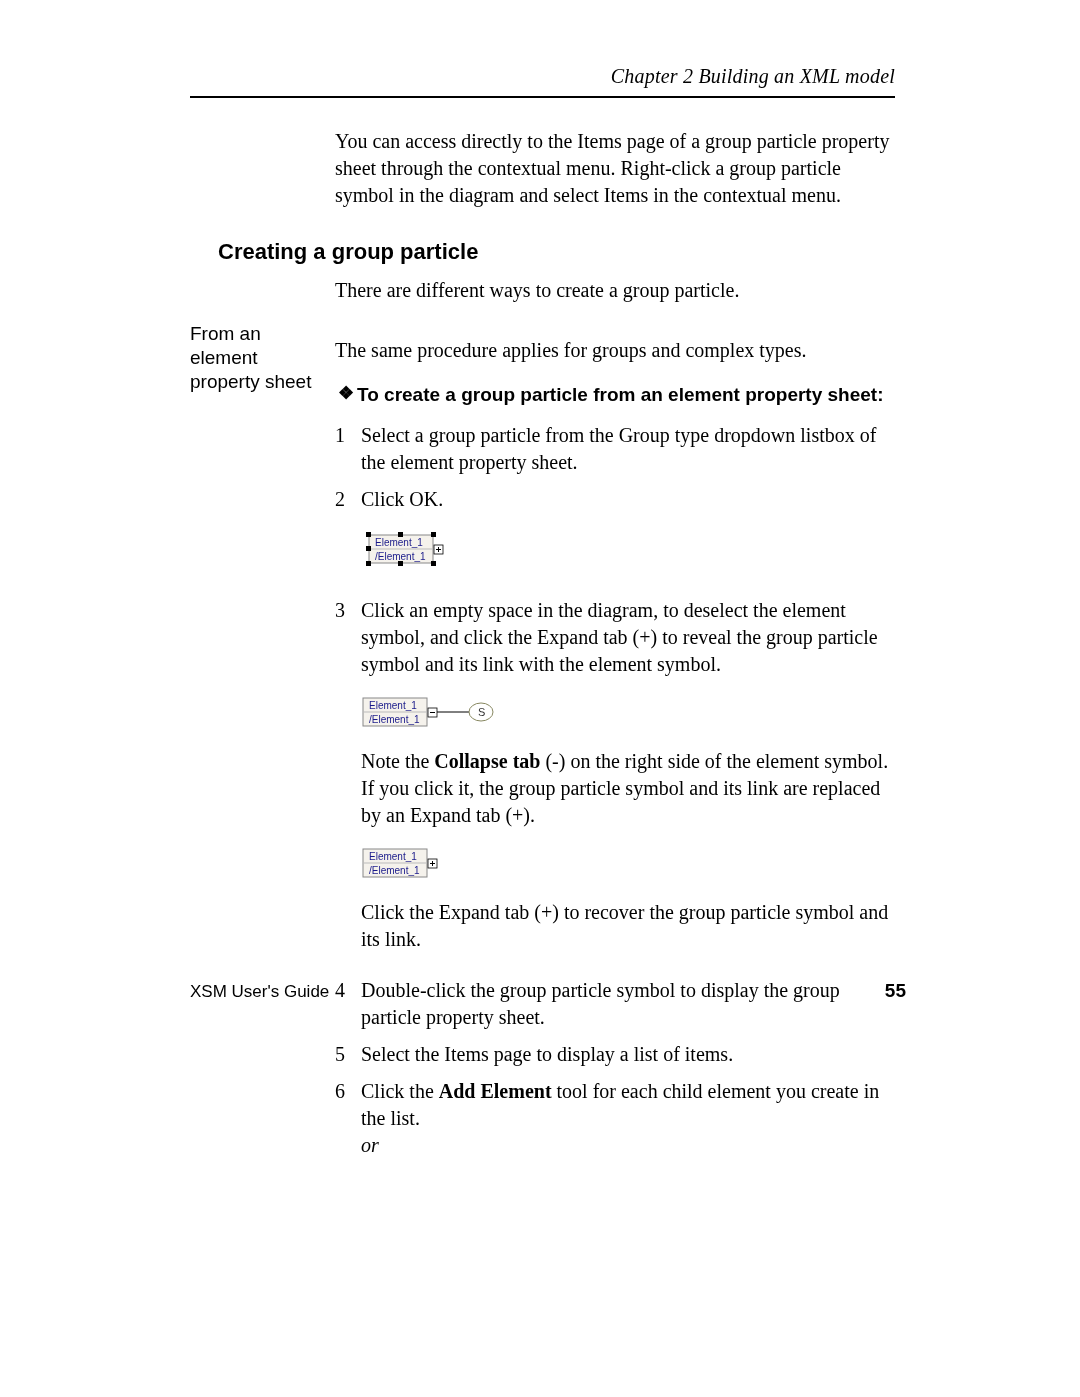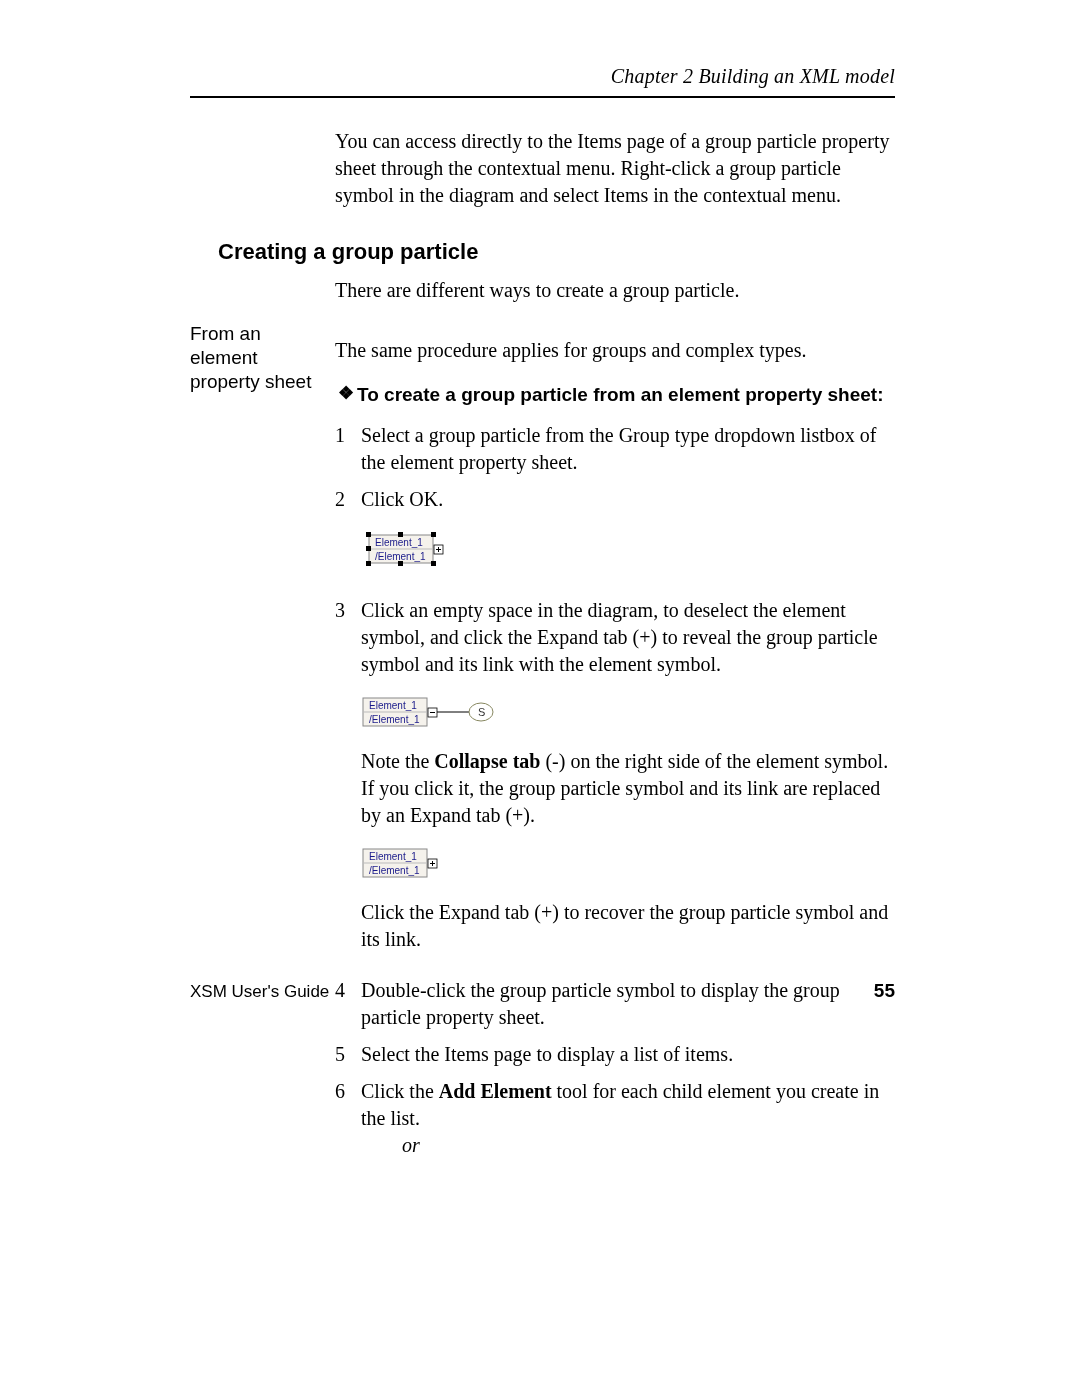--- a/index.html
+++ b/index.html
@@ -88,30 +88,30 @@
     flex: 0 0 26px;
     font-size: 20px;
   }
   .step-body {
     flex: 1;
     font-size: 20px;
     line-height: 1.35;
   }
   .step-body p { margin: 0 0 14px 0; }
   .bold { font-weight: bold; }
-  .ital { font-style: italic; margin-left: 41px; }
+  .ital { font-style: italic; }
 
   
   .fig-pad-left { margin-bottom: 16px; }
   .fig svg { display: block; }
 
   .footer {
     position: absolute;
     left: 190px;
-    right: 185px;
+    right: 174px;
     top: 980px;
     display: flex;
     justify-content: space-between;
     align-items: baseline;
   }
   .footer-left {
     font-family: Arial, Helvetica, sans-serif;
     font-size: 17px;
   }
   .footer-right {

